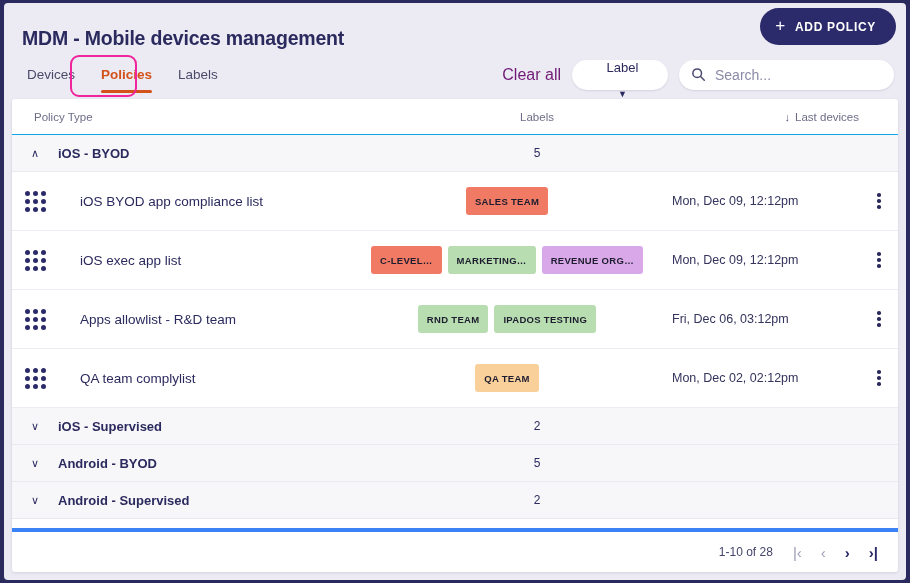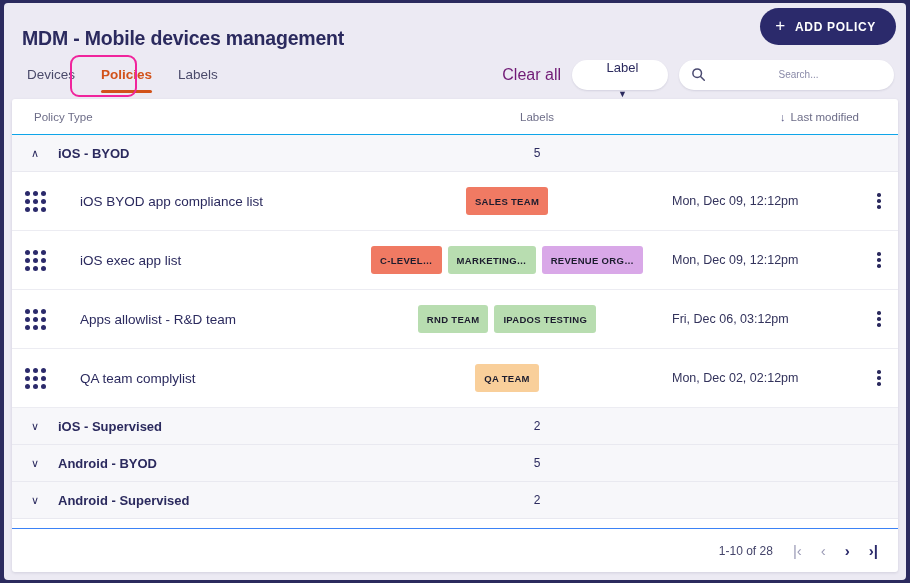--- a/index.html
+++ b/index.html
@@ -134,24 +134,23 @@
     display: flex;
     align-items: center;
     padding: 0 12px;
     gap: 9px;
     box-shadow: 0 1px 2px rgba(40,40,80,.12);
   }
   .search-box input {
     border: none; outline: none;
     background: transparent;
     font-family: "Liberation Sans", sans-serif;
-    font-size: 10px;
+    font-size: 14px;
     color: #ec4899;
     width: 100%;
-    text-align: center;
   }
   .search-box input::placeholder { color: #8a8aa8; }
   .mag { flex: 0 0 auto; }
 
   
   .card {
     margin: 0 8px 8px 8px;
     background: #fff;
     border-radius: 3px;
     flex: 1 1 auto;
@@ -288,21 +287,21 @@
     width: 3.5px; height: 3.5px;
     background: #2b2a5e;
     border-radius: 50%;
     display: block;
   }
 
   
   .tfoot {
     height: 44px;
     flex: 0 0 auto;
-    border-top: 1px solid #3b82f6;
+    border-top: 4px solid #3b82f6;
     display: flex;
     align-items: center;
     justify-content: flex-end;
     padding-right: 20px;
     gap: 20px;
   }
   .page-info { font-size: 12px; color: #44446a; }
   .pager { display: flex; align-items: center; gap: 19px; }
   .pg {
     font-size: 15px;
@@ -354,21 +353,21 @@
     </div>
   </div>
   <div class="tab-highlight"></div>
 
   <div class="card">
     <div class="thead">
       <div class="th th-policy">Policy Type</div>
       <div class="th th-labels">Labels</div>
       <div class="th th-modified">
         <span class="sort-arrow">↓</span>
-        <span>Last modified</span>
+        <span>Last devices</span>
       </div>
     </div>
 
     <div class="rows">
 
       <div class="group-row">
         <div class="chev">∧</div>
         <div class="group-name">iOS - BYOD</div>
         <div class="group-count">5</div>
         <div class="group-spacer"></div>

